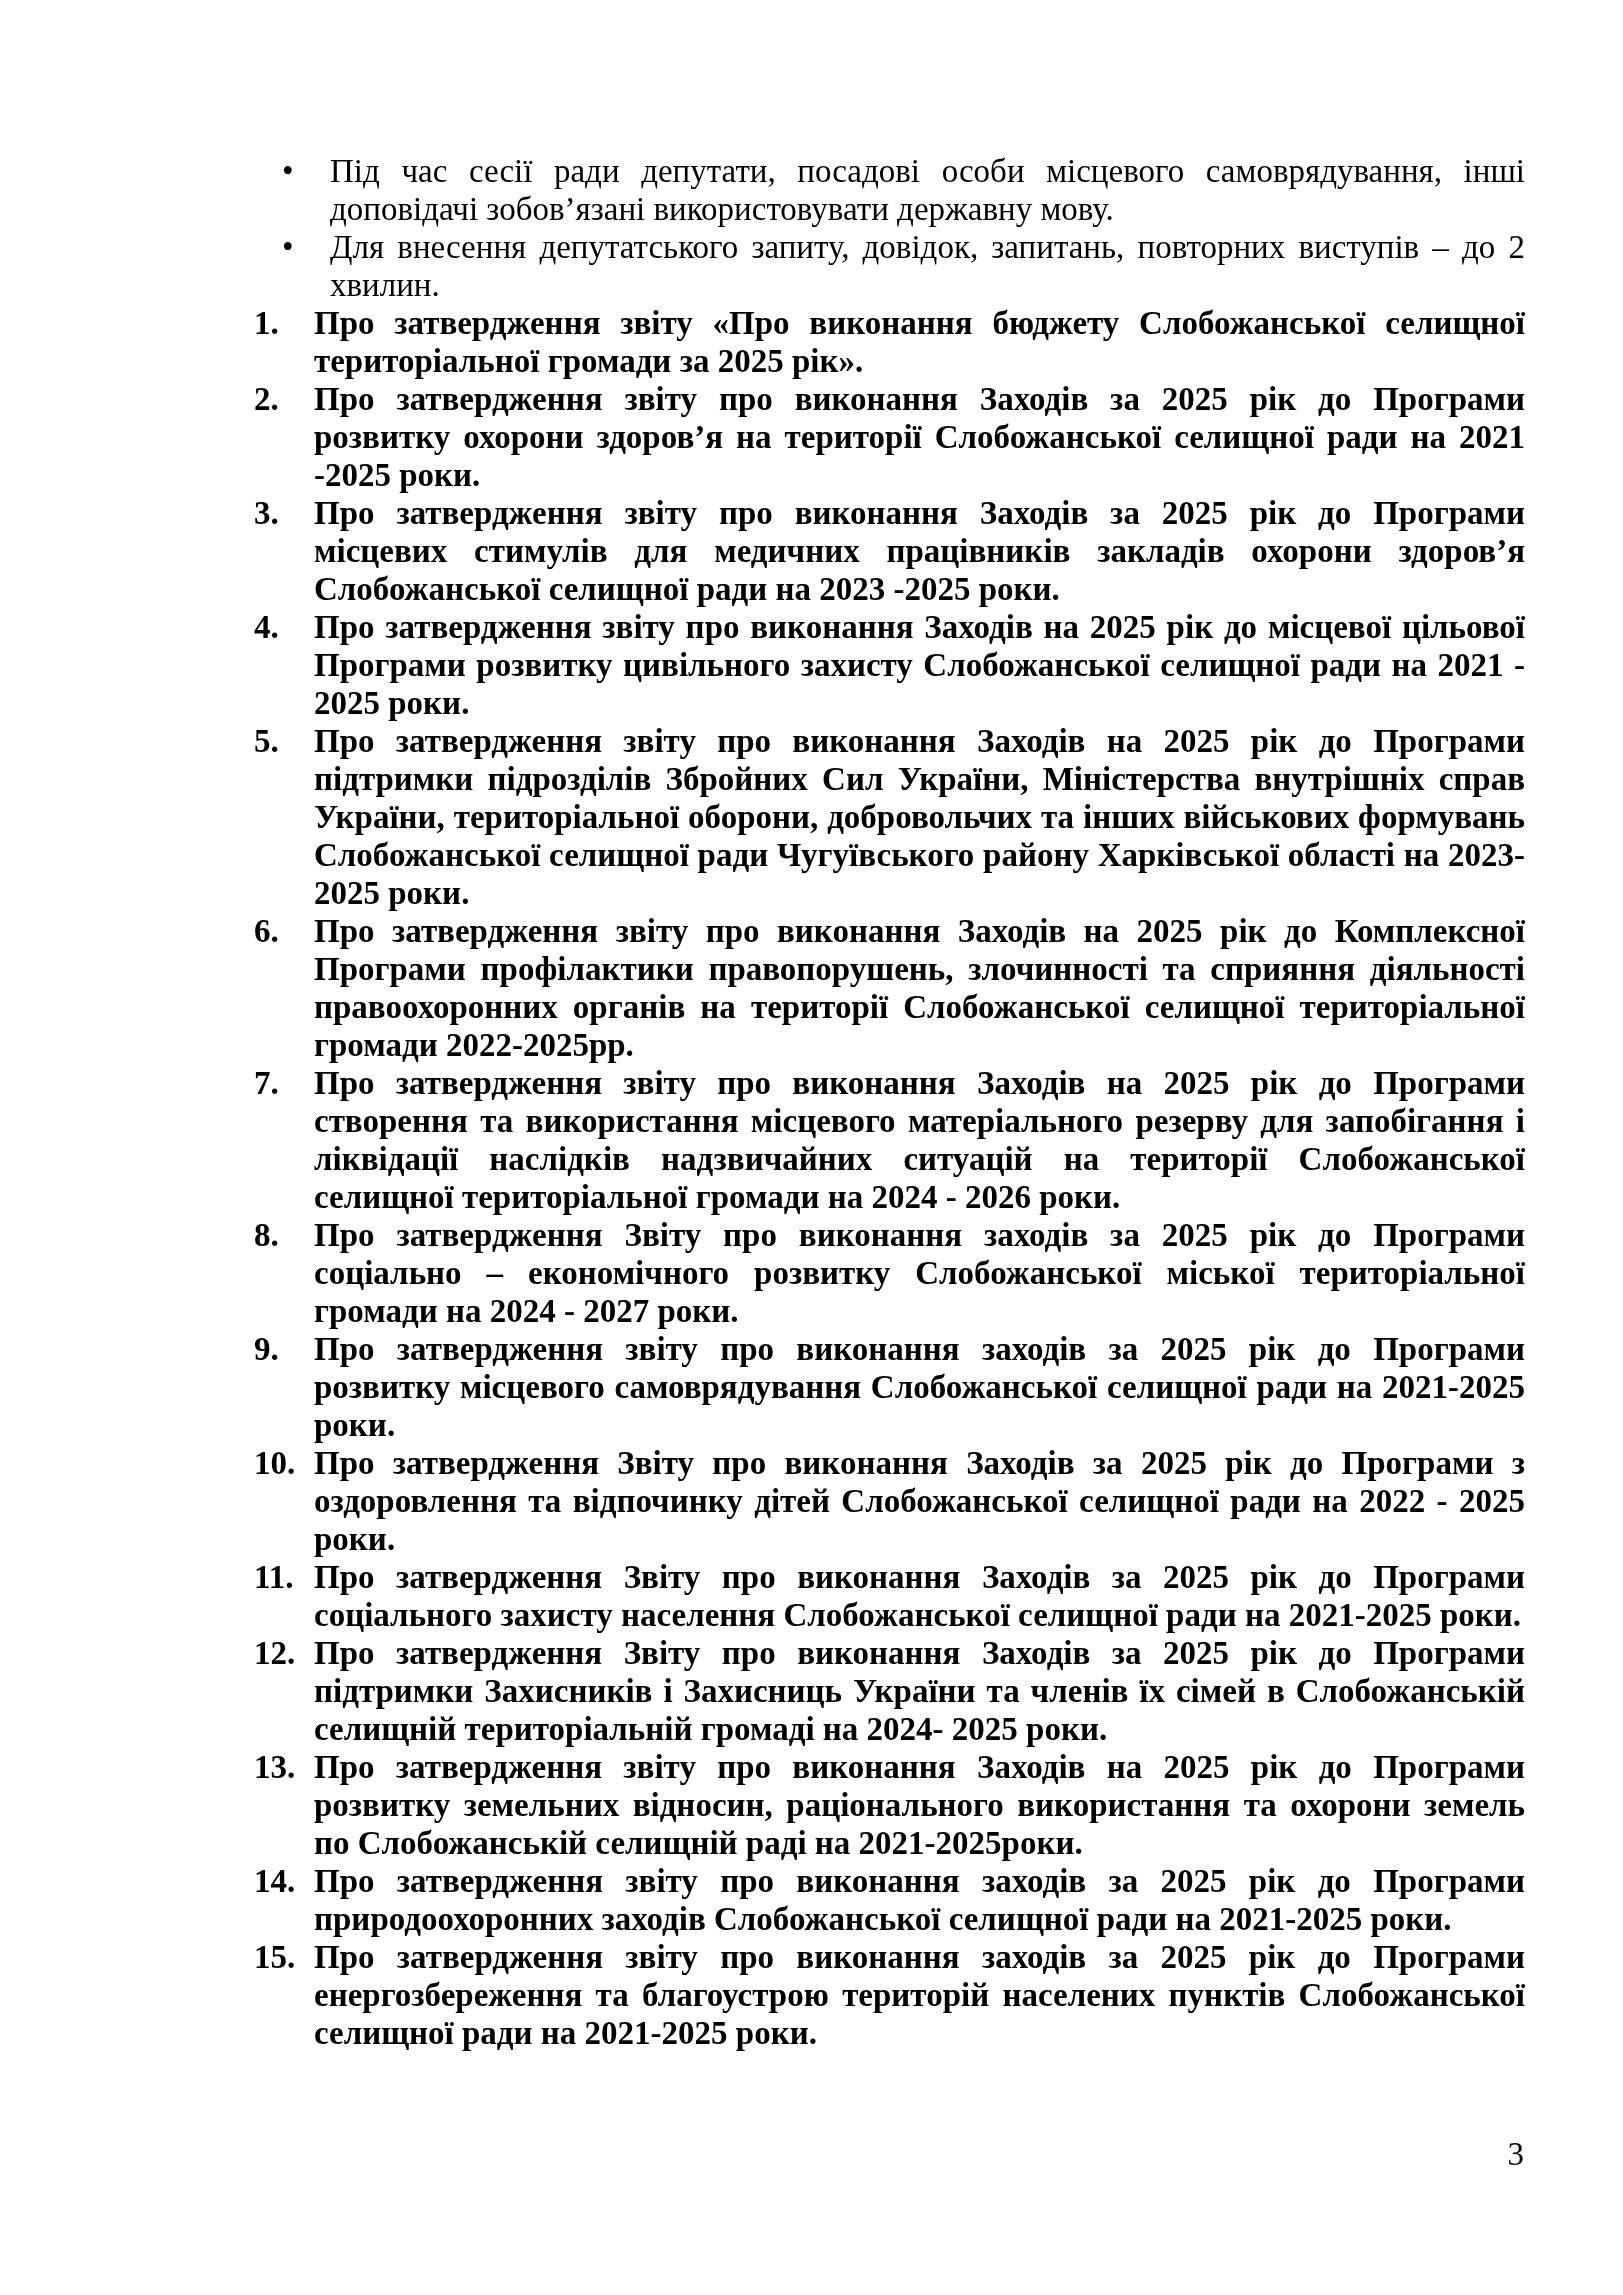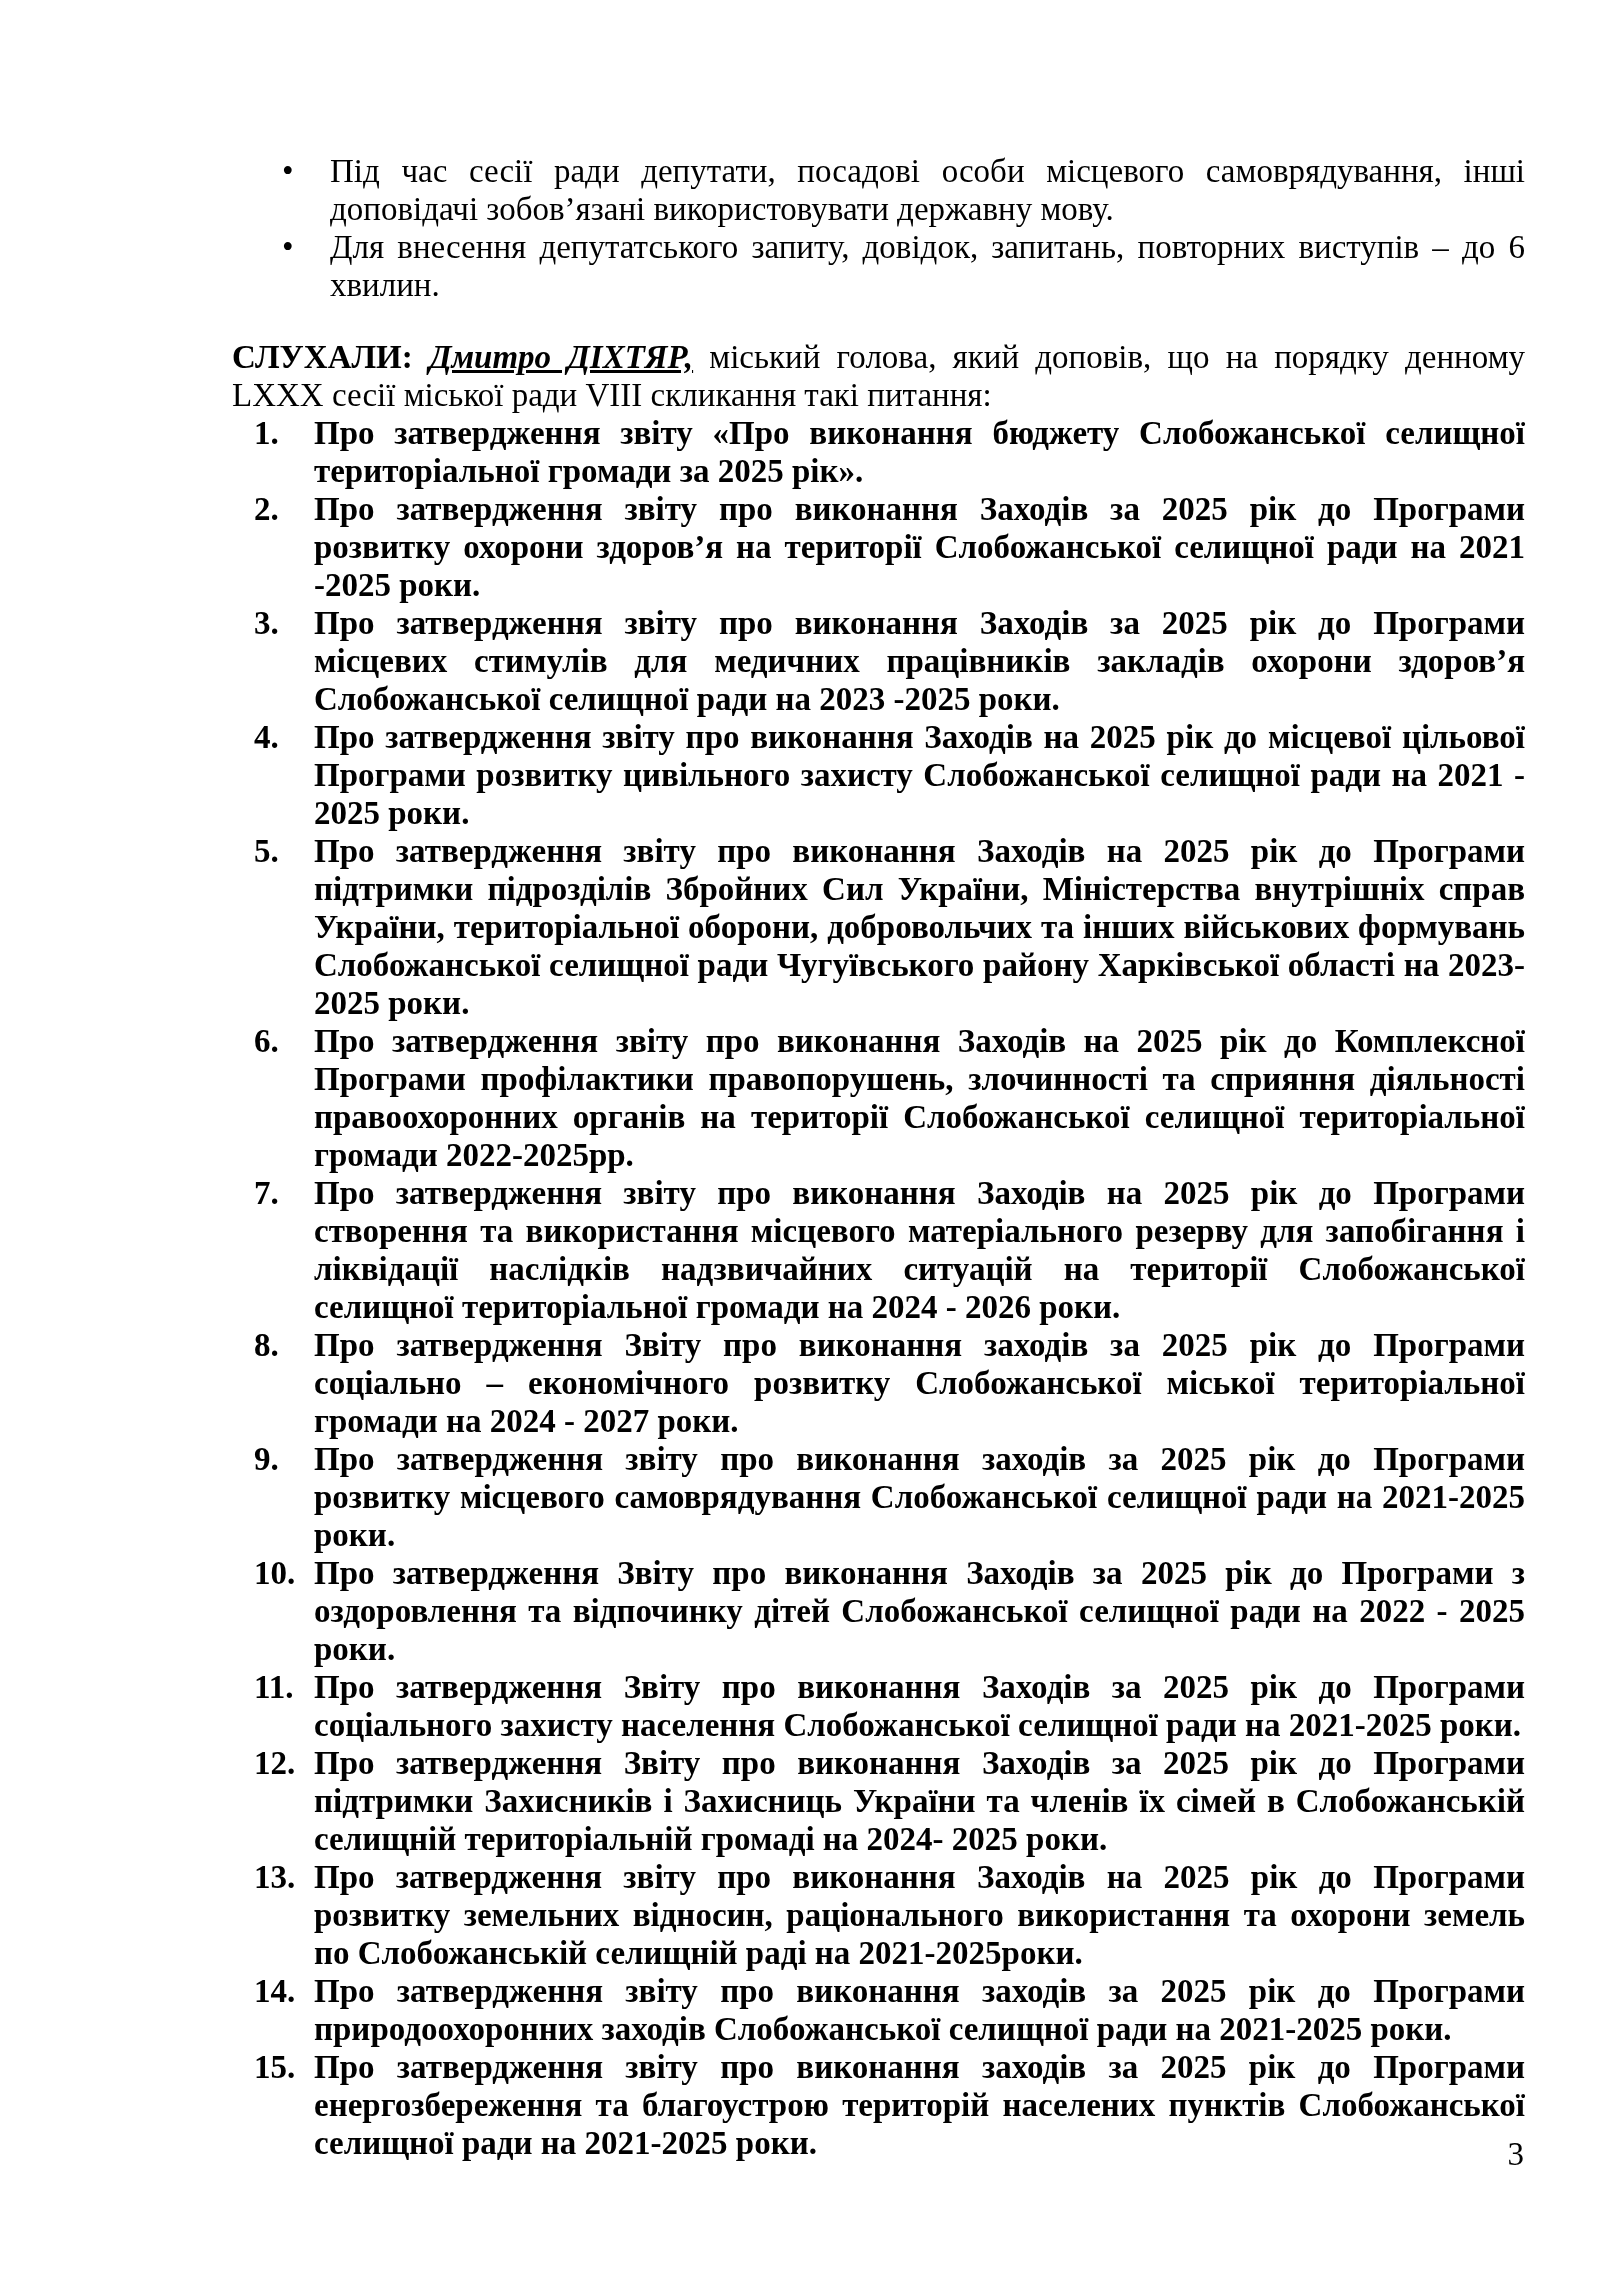--- a/index.html
+++ b/index.html
@@ -76,24 +76,23 @@
     right: 99px;
   }
 </style>
 </head>
 <body>
 
 <div class="page">
 
   <ul class="rules">
       <li>Під час сесії ради депутати, посадові особи місцевого самоврядування, інші доповідачі зобов’язані використовувати державну мову.</li>
-      <li>Для внесення депутатського запиту, довідок, запитань, повторних виступів – до 6 хвилин.</li>
+      <li>Для внесення депутатського запиту, довідок, запитань, повторних виступів – до 2 хвилин.</li>
     </ul>
 
-  <p class="heard"><span class="heard-label">СЛУХАЛИ:</span> <span class="speaker-name">Дмитро ДІХТЯР,</span> <span>міський голова, який доповів, що на порядку денному LXXX сесії міської ради VIII скликання такі питання:</span></p>
 
   <ol class="agenda">
       <li>Про затвердження звіту «Про виконання бюджету Слобожанської селищної територіальної громади за 2025 рік».</li>
       <li>Про затвердження звіту про виконання Заходів за 2025 рік до Програми розвитку охорони здоров’я на території Слобожанської селищної ради на 2021 -2025 роки.</li>
       <li>Про затвердження звіту про виконання Заходів за 2025 рік до Програми місцевих стимулів для медичних працівників закладів охорони здоров’я Слобожанської селищної ради на 2023 -2025 роки.</li>
       <li>Про затвердження звіту про виконання Заходів на 2025 рік до місцевої цільової Програми розвитку цивільного захисту Слобожанської селищної ради на 2021 - 2025 роки.</li>
       <li>Про затвердження звіту про виконання Заходів на 2025 рік до Програми підтримки підрозділів Збройних Сил України, Міністерства внутрішніх справ України, територіальної оборони, добровольчих та інших військових формувань Слобожанської селищної ради Чугуївського району Харківської області на 2023-2025 роки.</li>
       <li>Про затвердження звіту про виконання Заходів на 2025 рік до Комплексної Програми профілактики правопорушень, злочинності та сприяння діяльності правоохоронних органів на території Слобожанської селищної територіальної громади 2022-2025рр.</li>
       <li>Про затвердження звіту про виконання Заходів на 2025 рік до Програми створення та використання місцевого матеріального резерву для запобігання і ліквідації наслідків надзвичайних ситуацій на території Слобожанської селищної територіальної громади на 2024 - 2026 роки.</li>
       <li>Про затвердження Звіту про виконання заходів за 2025 рік до Програми соціально – економічного розвитку Слобожанської міської територіальної громади на 2024 - 2027 роки.</li>

